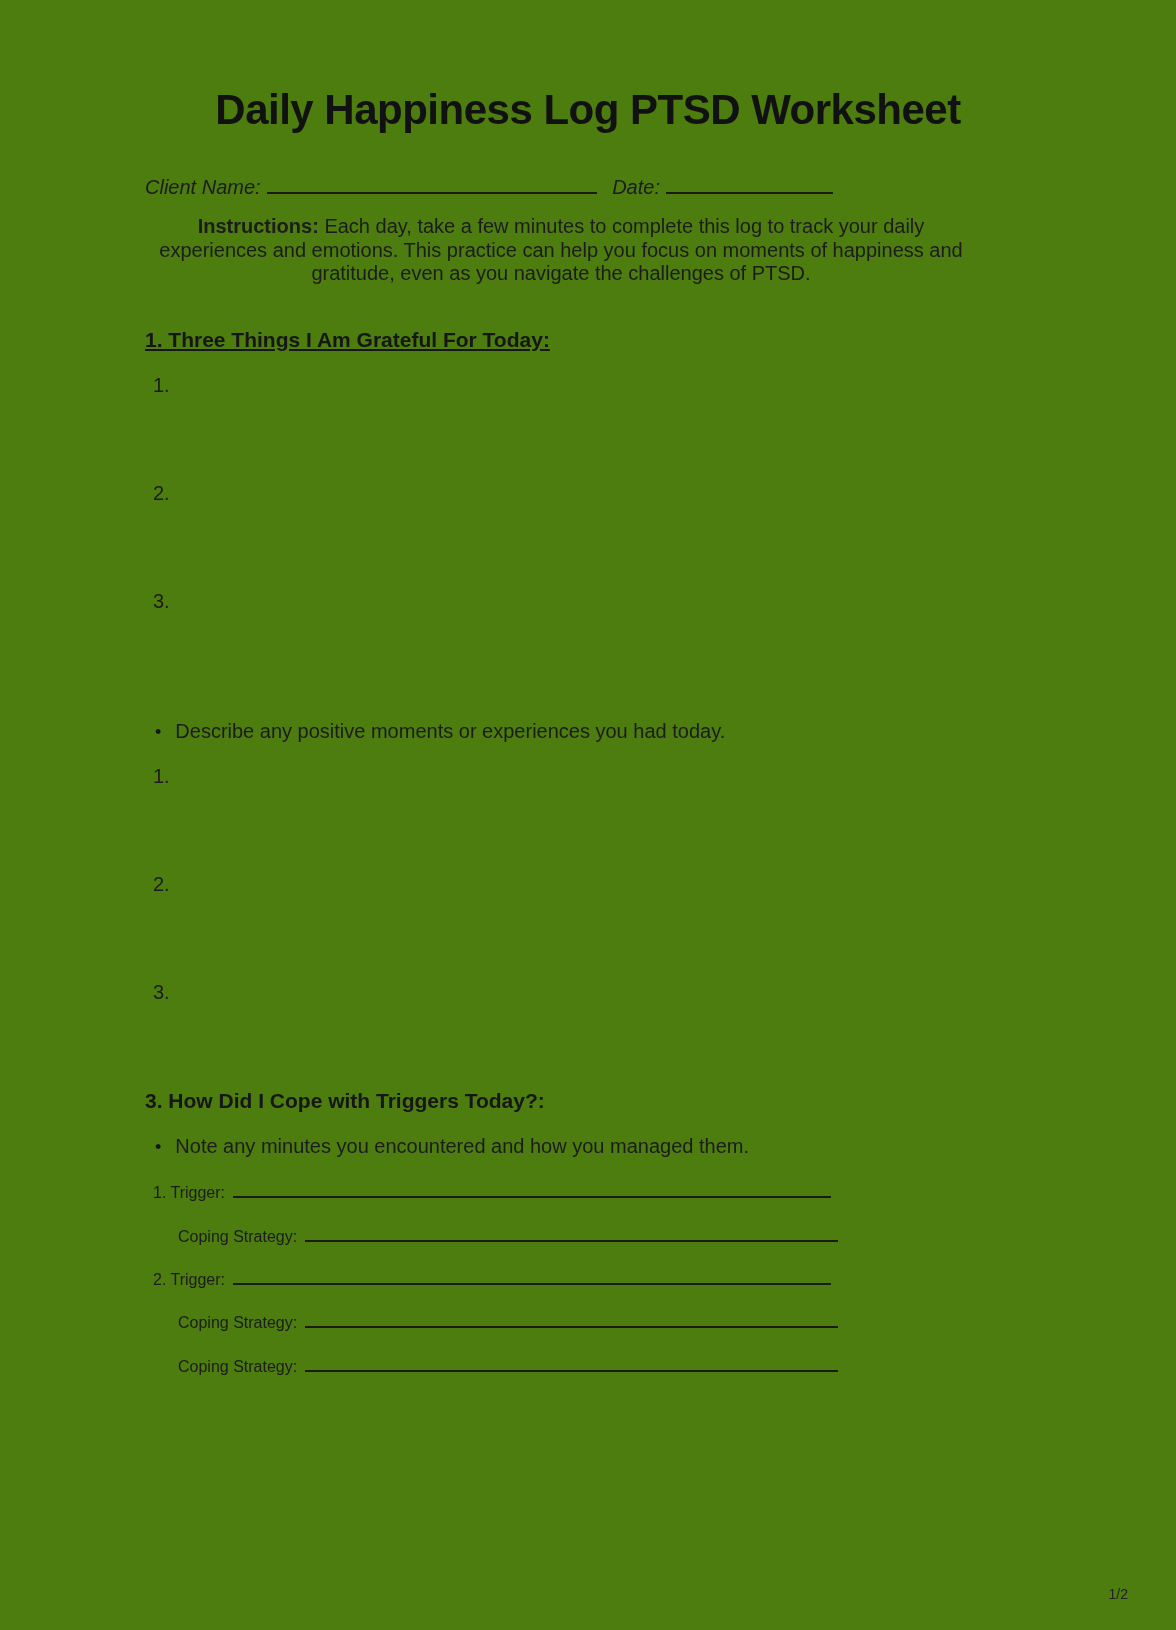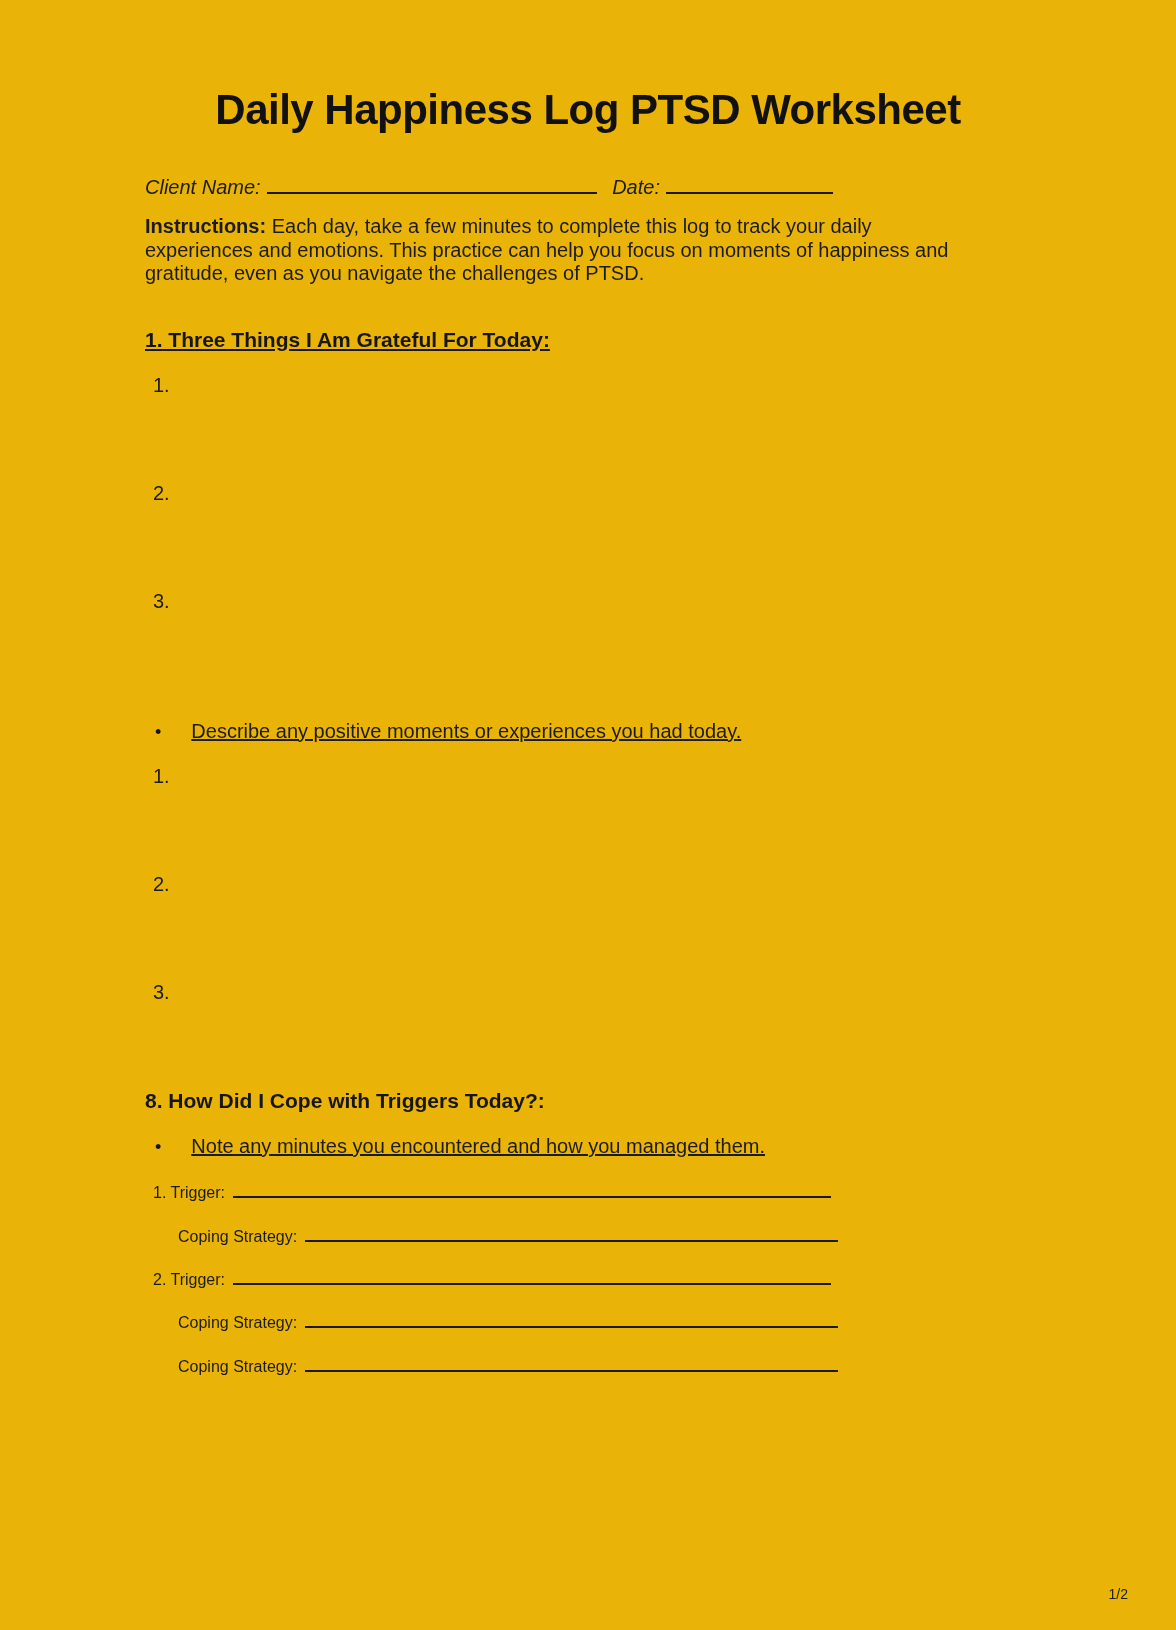--- a/index.html
+++ b/index.html
@@ -2,21 +2,21 @@
 <html><head>
 <meta charset="utf-8">
 <style>
   * { margin: 0; padding: 0; box-sizing: border-box; }
   html, body { background: #ffffff; }
   .page {
     position: relative;
     width: 1176px;
     height: 1630px;
     margin: 0 auto;
-    background: #eab308;
+    background: #4d7c0f;
     font-family: "Liberation Sans", sans-serif;
     color: #1c1c1c;
     padding: 0 145px;
     overflow: hidden;
   }
   .title {
     margin-top: 88px;
     font-size: 42px;
     line-height: 1.05;
     font-weight: bold;
@@ -36,20 +36,21 @@
     height: 20px;
     vertical-align: baseline;
   }
   .client-line { width: 330px; margin-left: 6px; margin-right: 10px; }
   .date-line   { width: 167px; margin-left: 6px; }
   .instructions {
     margin-top: 16px;
     font-size: 20px;
     line-height: 1.18;
     width: 832px;
+    text-align: center;
   }
   .instructions b { font-weight: bold; }
   .section-heading {
     font-size: 21px;
     font-weight: bold;
     line-height: 1.15;
     color: #161616;
   }
   .sec1-heading { margin-top: 42px; text-decoration: underline; }
   .blank-item {
@@ -58,21 +59,21 @@
     font-size: 20px;
     line-height: 1.15;
   }
   .first-item { margin-top: 22px; }
   .bullet-row {
     margin-top: 22px;
     padding-left: 10px;
     font-size: 20px;
     line-height: 1.15;
   }
-  .bullet-row .bullet-text { margin-left: 22px; text-decoration: underline; }
+  .bullet-row .bullet-text { margin-left: 6px; }
   .bullet-glyph { font-size: 18px; margin-right: 8px; color: #14141f; }
   .trigger-list { margin-top: 20px; }
   .trigger-row {
     padding-left: 8px;
     font-size: 16px;
     line-height: 1.15;
     margin-bottom: 19px;
     white-space: nowrap;
   }
   .coping-row { padding-left: 33px; }
@@ -120,21 +121,21 @@
   <div class="blank-item first-item">
     <span>1.</span>
   </div>
   <div class="blank-item">
     <span>2.</span>
   </div>
   <div class="blank-item">
     <span>3.</span>
   </div>
 
-  <h2 class="section-heading">8. How Did I Cope with Triggers Today?:</h2>
+  <h2 class="section-heading">3. How Did I Cope with Triggers Today?:</h2>
   <div class="bullet-row">
     <span class="bullet-glyph">•</span><span class="bullet-text">Note any minutes you encountered and how you managed them.</span>
   </div>
 
   <div class="trigger-list">
     <div class="trigger-row">
       <span>1.</span>
       <span>Trigger:</span><span class="fill-line trigger-line"></span>
     </div>
     <div class="trigger-row coping-row">

